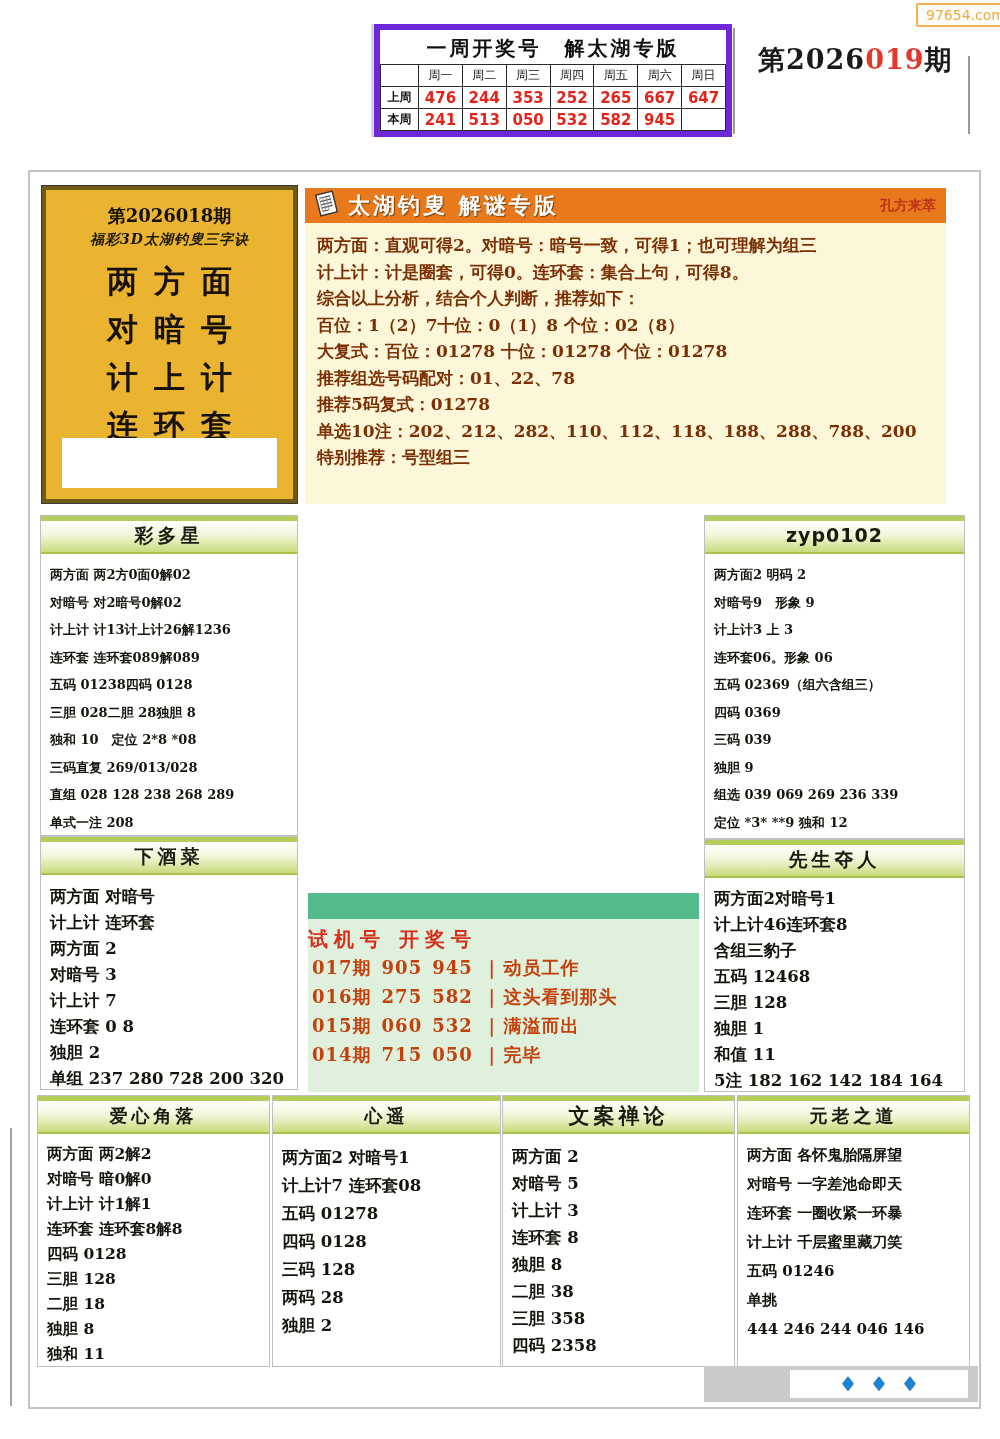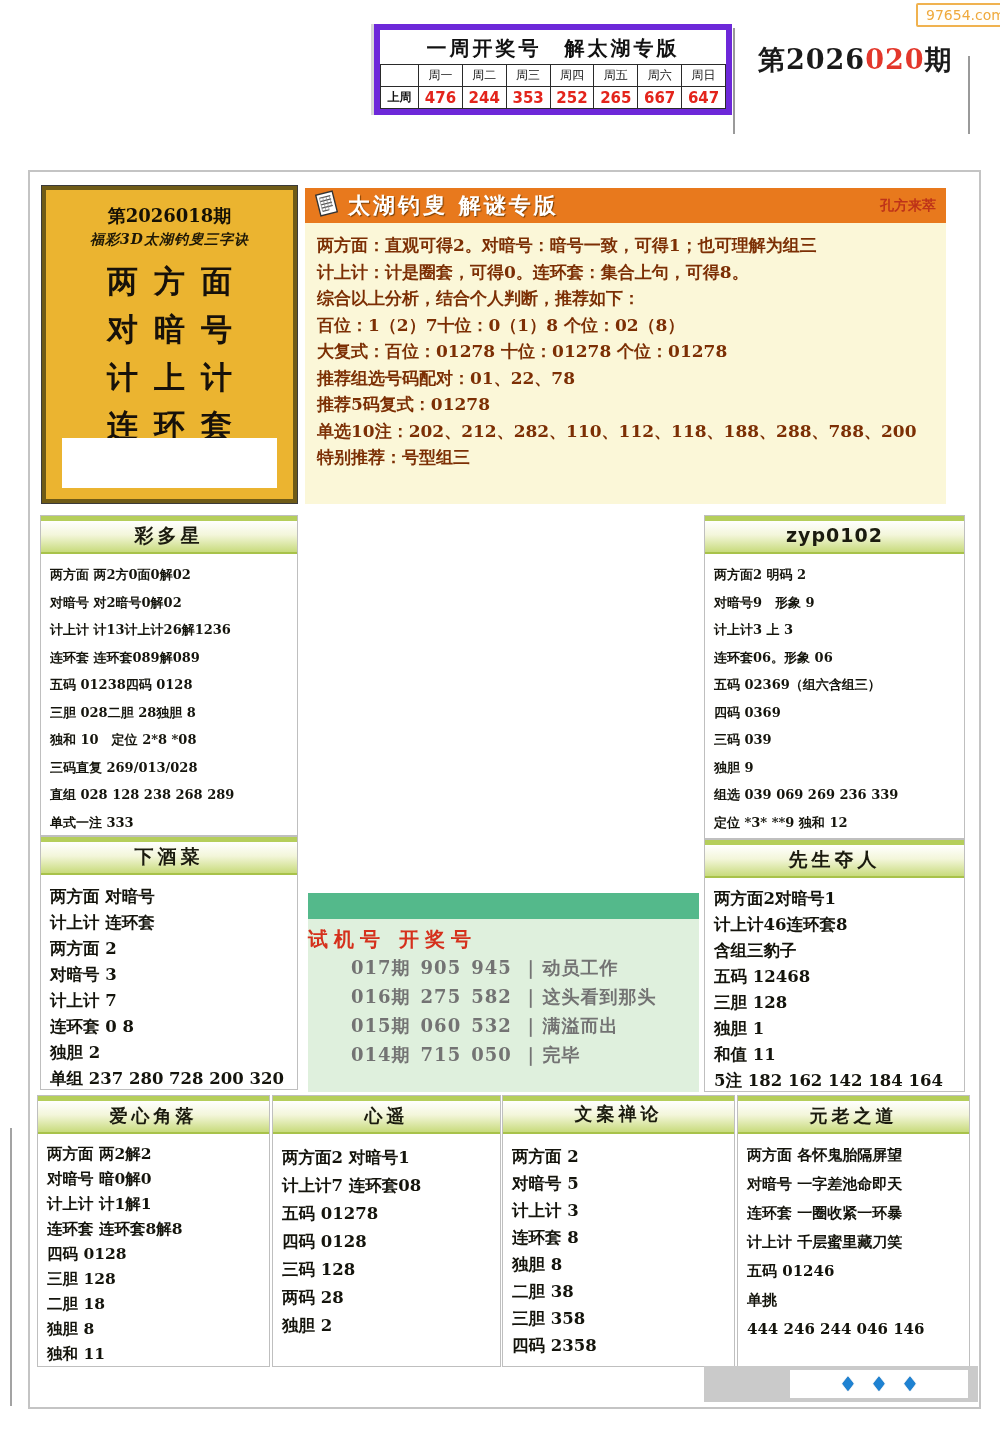--- a/index.html
+++ b/index.html
@@ -66,22 +66,22 @@
   .lines-xy .line{font-size:16.5px;line-height:28px;}
   .lines-wa .line{font-size:16.5px;line-height:27px;}
   .lines-yl .line{font-size:15px;line-height:29px;}
 
   
   .green{position:absolute;left:308px;top:893px;width:391px;height:192px;}
   .g-top{height:26px;background:#54B98B;}
   .g-body{background:#DFF0DD;height:166px;padding-top:7px;}
   .g-title{color:#D5301C;font-size:20px;font-weight:bold;letter-spacing:6px;
            font-family:"DejaVu Serif",serif;}
-  .g-row{color:#737373;font-size:18px;font-weight:bold;line-height:29px;padding-left:22px;
-         letter-spacing:1px;font-family:"DejaVu Serif",serif;white-space:nowrap;margin-left:21px;}
+  .g-row{color:#c2410c;font-size:18px;font-weight:bold;line-height:29px;padding-left:4px;
+         letter-spacing:1px;font-family:"DejaVu Serif",serif;white-space:nowrap;}
   .g-row span{margin-right:10px;}
   .g-row .g-sep{margin:0 2px 0 0;}
 
   
   .fstrip{position:absolute;left:704px;top:1366px;width:274px;height:36px;background:#CACACA;}
   .fwhite{position:absolute;left:86px;top:4px;width:178px;height:28px;background:#fff;
           text-align:center;line-height:28px;}
   .diamond{display:inline-block;color:#1E82D2;font-size:20px;margin:0 4px;
            text-shadow:0 0 1px #0b5ca3;}
 </style>
@@ -107,29 +107,39 @@
         <tr>
           <td class="lbl">上周</td>
           <td class="num">476</td>
           <td class="num">244</td>
           <td class="num">353</td>
           <td class="num">252</td>
           <td class="num">265</td>
           <td class="num">667</td>
           <td class="num">647</td>
         </tr>
+        <tr>
+          <td class="lbl">本周</td>
+          <td class="num">241</td>
+          <td class="num">513</td>
+          <td class="num">050</td>
+          <td class="num">532</td>
+          <td class="num">582</td>
+          <td class="num">945</td>
+          <td class="num"></td>
+        </tr>
       </tbody>
     </table>
   </div>
 
   <div class="vline" style="left:733px;top:28px;height:106px;"></div>
   <div class="vline" style="left:968px;top:56px;height:78px;"></div>
 
   <div class="issue-head">
-    <span>第2026</span><span class="hl">020</span><span>期</span>
+    <span>第2026</span><span class="hl">019</span><span>期</span>
   </div>
 
   <div class="site-badge">97654.com</div>
 
   <div class="frame"></div>
   <div class="offline"></div>
 
   <div class="gold">
     <div class="gold-issue cal">第2026018期</div>
     <div class="gold-sub cal">福彩3D太湖钓叟三字诀</div>
@@ -174,21 +184,21 @@
     <div class="pbody lines-lg">
         <div class="line">两方面 两2方0面0解02</div>
         <div class="line">对暗号 对2暗号0解02</div>
         <div class="line">计上计 计13计上计26解1236</div>
         <div class="line">连环套 连环套089解089</div>
         <div class="line">五码 01238四码 0128</div>
         <div class="line">三胆 028二胆 28独胆 8</div>
         <div class="line">独和 10　定位 2*8 *08</div>
         <div class="line">三码直复 269/013/028</div>
         <div class="line">直组 028 128 238 268 289</div>
-        <div class="line">单式一注 333</div>
+        <div class="line">单式一注 208</div>
       </div>
   </div>
 
   <div class="panel" style="left:40px;top:836px;width:256px;height:252px;">
     <div class="phead cal">下酒菜</div>
     <div class="pbody lines-md" style="padding-top:9px;">
         <div class="line">两方面 对暗号</div>
         <div class="line">计上计 连环套</div>
         <div class="line">两方面 2</div>
         <div class="line">对暗号 3</div>
@@ -270,21 +280,21 @@
         <div class="line">计上计7 连环套08</div>
         <div class="line">五码 01278</div>
         <div class="line">四码 0128</div>
         <div class="line">三码 128</div>
         <div class="line">两码 28</div>
         <div class="line">独胆 2</div>
       </div>
   </div>
 
   <div class="panel" style="left:502px;top:1095px;width:231px;height:270px;">
-    <div class="phead cal" style="font-size:18px;font-family:Liberation Mono, monospace;">文案禅论</div>
+    <div class="phead cal" style="font-size:21px;">文案禅论</div>
     <div class="pbody lines-wa" style="padding-top:9px;">
         <div class="line">两方面 2</div>
         <div class="line">对暗号 5</div>
         <div class="line">计上计 3</div>
         <div class="line">连环套 8</div>
         <div class="line">独胆 8</div>
         <div class="line">二胆 38</div>
         <div class="line">三胆 358</div>
         <div class="line">四码 2358</div>
       </div>

